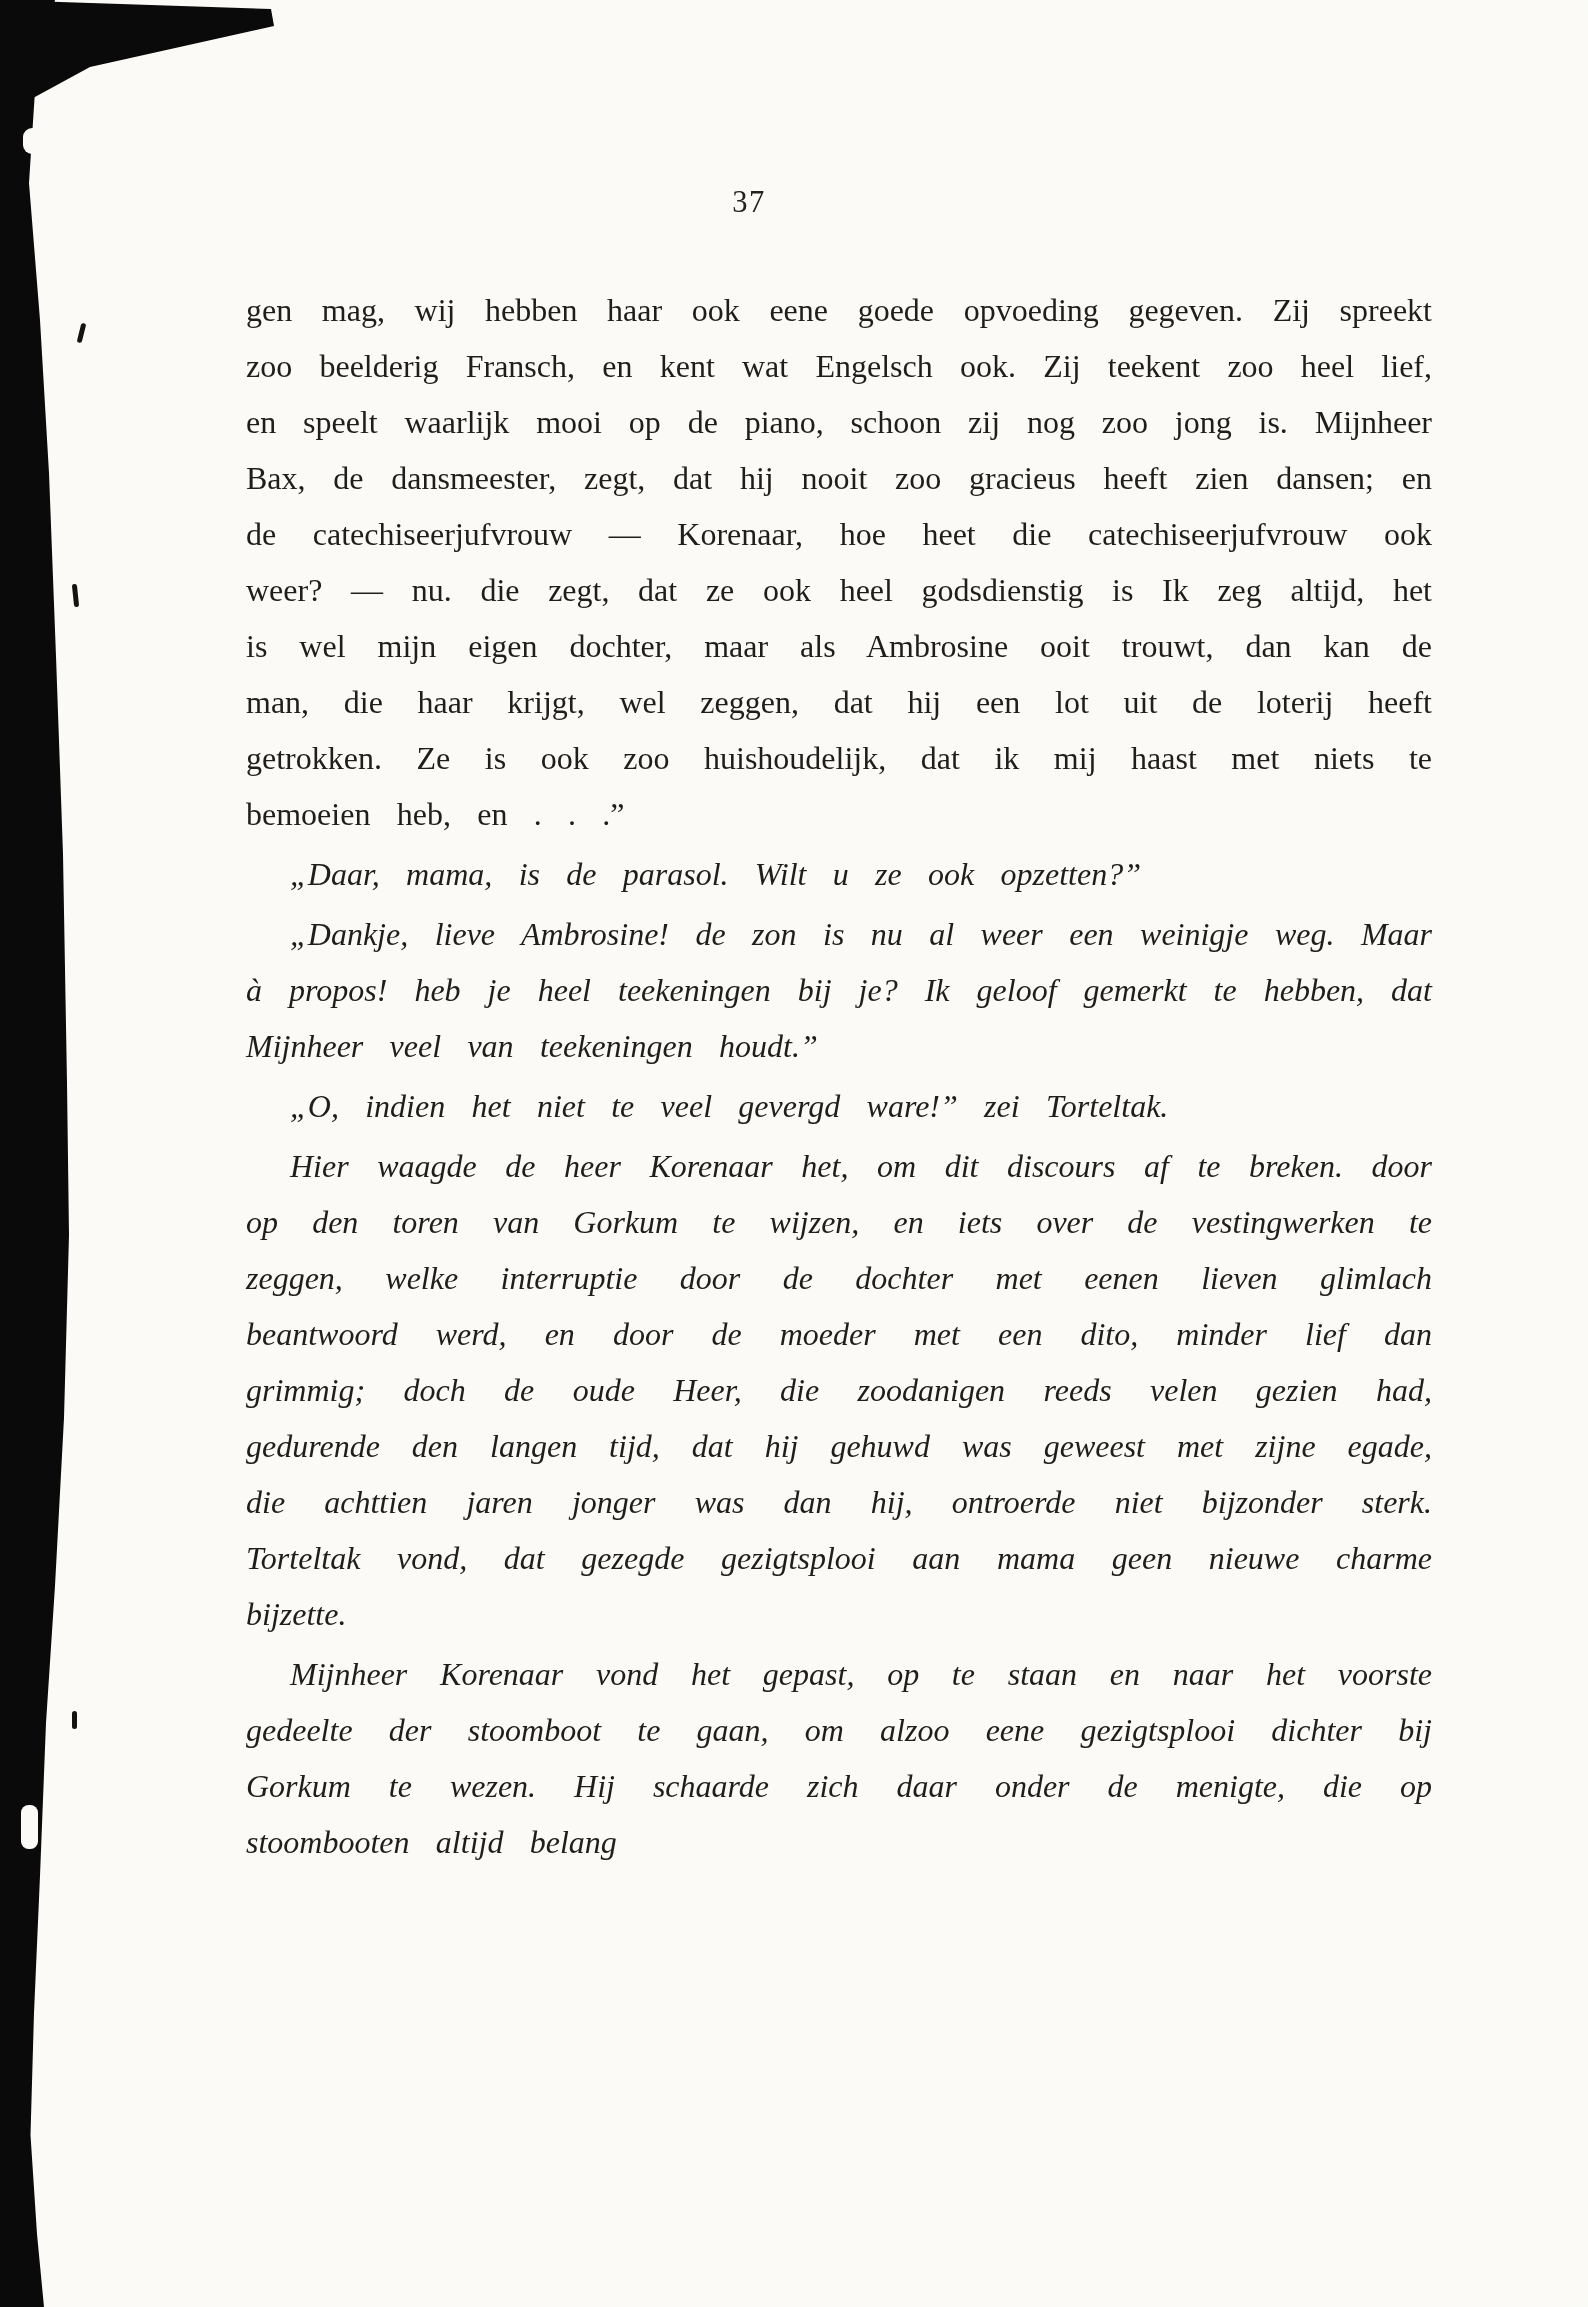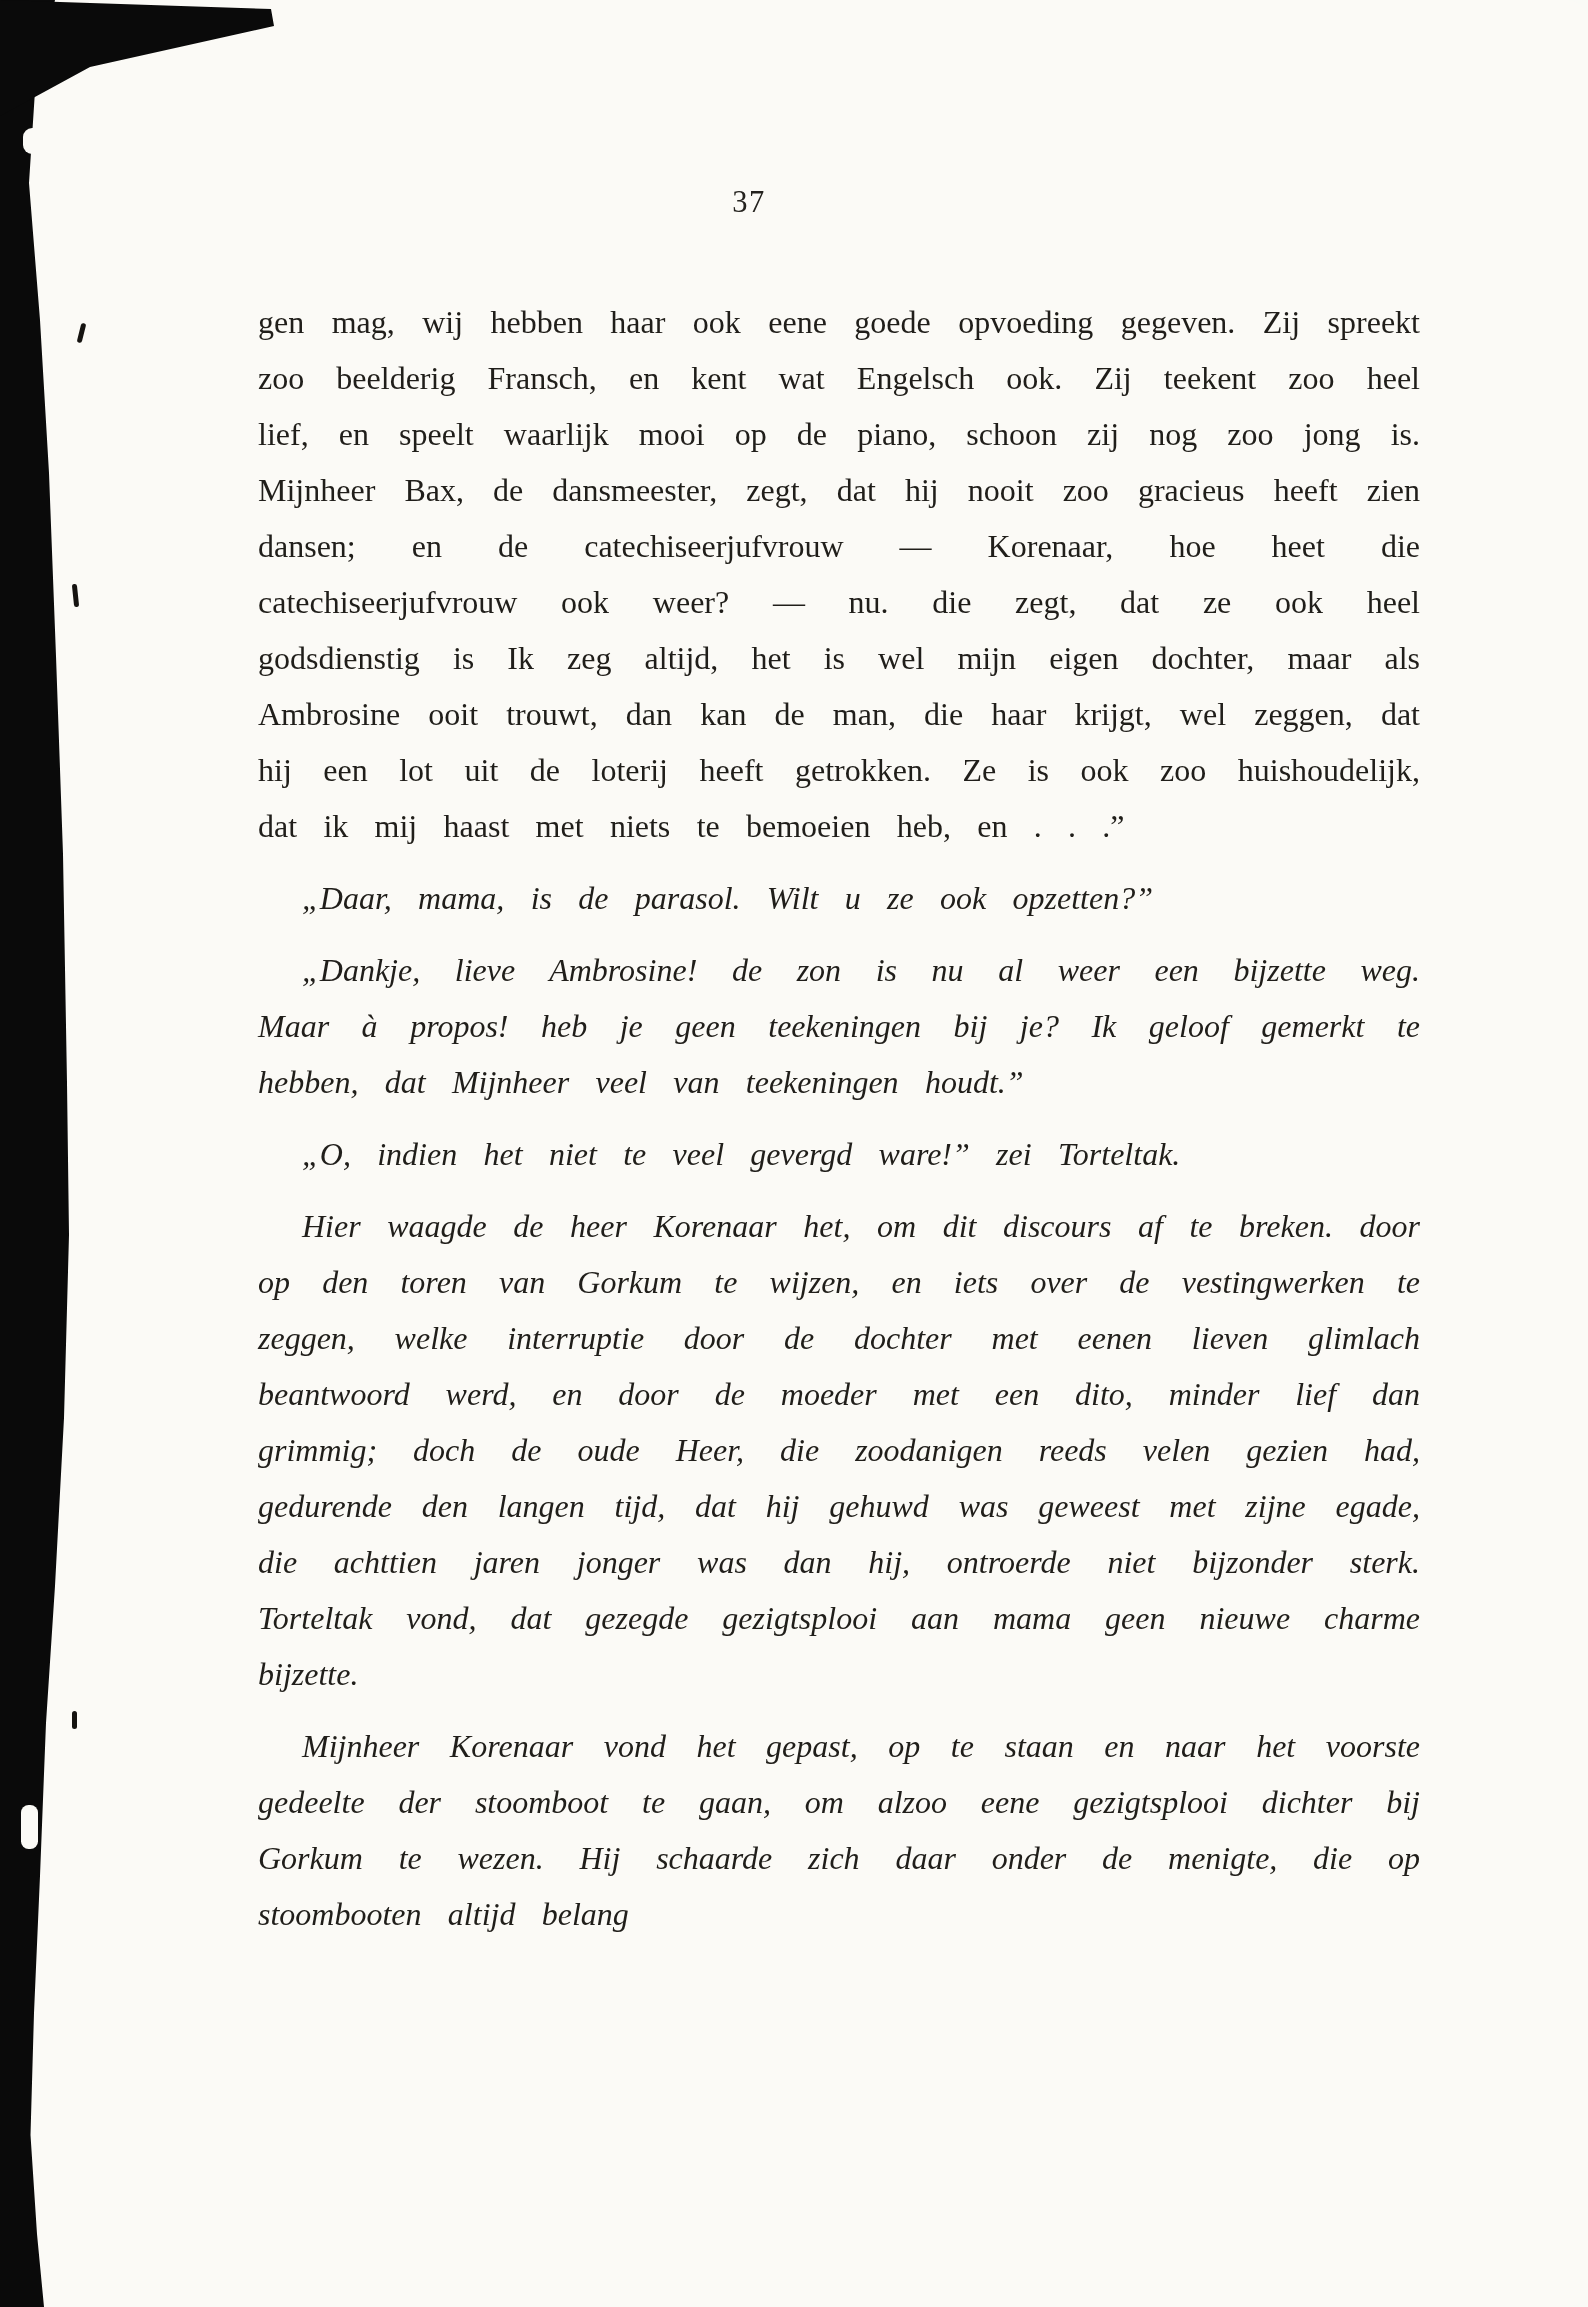--- a/index.html
+++ b/index.html
@@ -75,21 +75,21 @@
     left: 242px;
     top: 278px;
     width: 1194px;
     color: #201e1a;
     font-size: 32px;
     line-height: 56px;
     text-align: justify;
     word-spacing: 18.3px;
   }
   .para {
-    margin: 16px;
+    margin: 4px;
   }
   .para.indent {
     text-indent: 44px;
     font-style: italic;
   }
 </style>
 </head>
 <body>
 
 <div class="page">
@@ -100,20 +100,20 @@
   <div class="notch n2"></div>
   <div class="speck s1"></div>
   <div class="speck s2"></div>
   <div class="speck s3"></div>
 
   <div class="page-number">37</div>
 
   <div class="text-block">
     <p class="para">gen mag, wij hebben haar ook eene goede opvoeding gegeven. Zij spreekt zoo beelderig Fransch, en kent wat Engelsch ook. Zij teekent zoo heel lief, en speelt waarlijk mooi op de piano, schoon zij nog zoo jong is. Mijnheer Bax, de dansmeester, zegt, dat hij nooit zoo gracieus heeft zien dansen; en de catechiseerjufvrouw — Korenaar, hoe heet die catechiseerjufvrouw ook weer? — nu. die zegt, dat ze ook heel godsdienstig is Ik zeg altijd, het is wel mijn eigen dochter, maar als Ambrosine ooit trouwt, dan kan de man, die haar krijgt, wel zeggen, dat hij een lot uit de loterij heeft getrokken. Ze is ook zoo huishoudelijk, dat ik mij haast met niets te bemoeien heb, en . . .”</p>
     <p class="para indent">„Daar, mama, is de parasol. Wilt u ze ook opzetten?”</p>
-    <p class="para indent">„Dankje, lieve Ambrosine! de zon is nu al weer een bijzette weg. Maar à propos! heb je geen teekeningen bij je? Ik geloof gemerkt te hebben, dat Mijnheer veel van teekeningen houdt.”</p>
+    <p class="para indent">„Dankje, lieve Ambrosine! de zon is nu al weer een weinigje weg. Maar à propos! heb je heel teekeningen bij je? Ik geloof gemerkt te hebben, dat Mijnheer veel van teekeningen houdt.”</p>
     <p class="para indent">„O, indien het niet te veel gevergd ware!” zei Torteltak.</p>
     <p class="para indent">Hier waagde de heer Korenaar het, om dit discours af te breken. door op den toren van Gorkum te wijzen, en iets over de vestingwerken te zeggen, welke interruptie door de dochter met eenen lieven glimlach beantwoord werd, en door de moeder met een dito, minder lief dan grimmig; doch de oude Heer, die zoodanigen reeds velen gezien had, gedurende den langen tijd, dat hij gehuwd was geweest met zijne egade, die achttien jaren jonger was dan hij, ontroerde niet bijzonder sterk. Torteltak vond, dat gezegde gezigtsplooi aan mama geen nieuwe charme bijzette.</p>
     <p class="para indent">Mijnheer Korenaar vond het gepast, op te staan en naar het voorste gedeelte der stoomboot te gaan, om alzoo eene gezigtsplooi dichter bij Gorkum te wezen. Hij schaarde zich daar onder de menigte, die op stoombooten altijd belang</p>
   </div>
 
 </div>
 
 
 </body></html>

